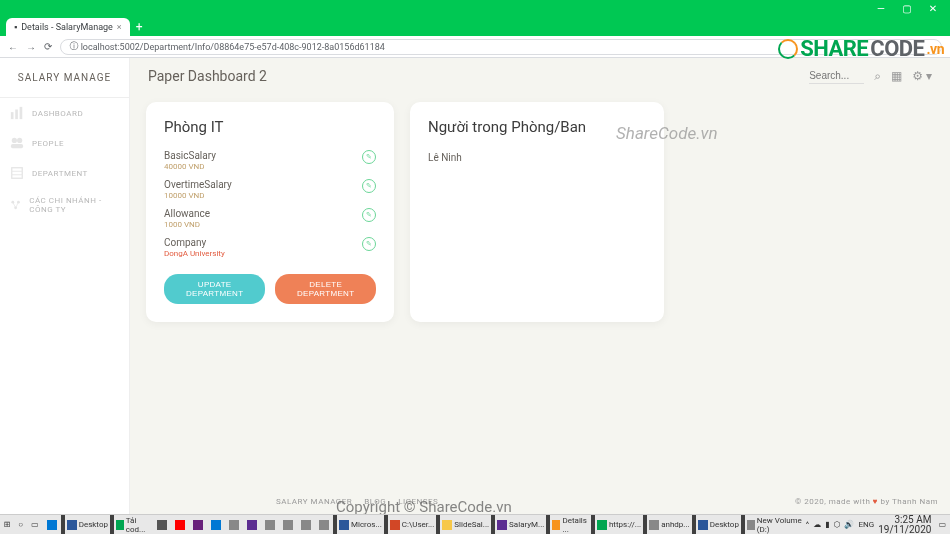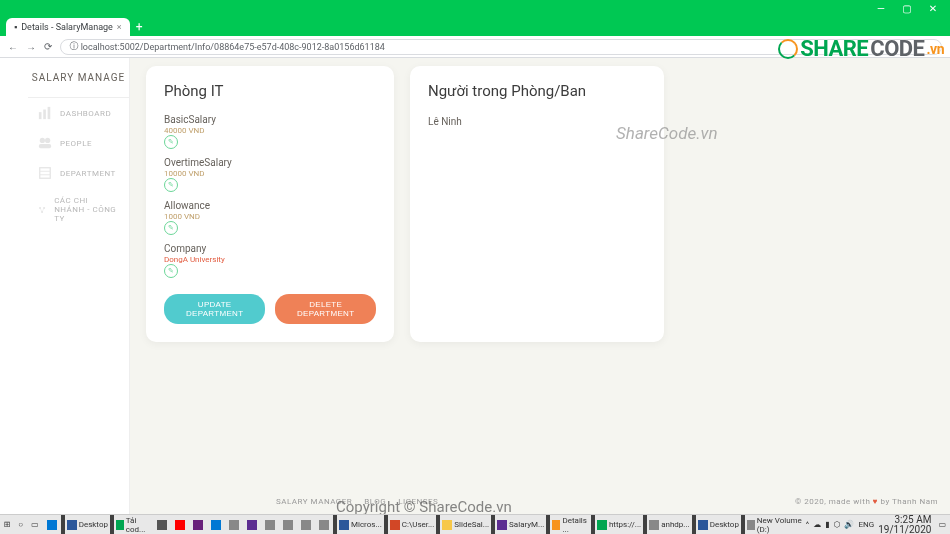--- a/index.html
+++ b/index.html
@@ -18,37 +18,37 @@
 
 
 .sharecode-logo { position: absolute; top: 36px; right: 6px; color: #00a651; font-weight: 700; letter-spacing: -0.5px; font-size: 22px; display: flex; align-items: center; gap: 2px; z-index: 50; text-shadow: 0 0 2px rgba(255,255,255,0.8); }
 .sharecode-logo .icon { display: inline-block; width: 20px; height: 20px; border: 2px solid #00a651; border-radius: 50%; border-top-color: #f7941e; border-right-color: #f7941e; position: relative; }
 .sharecode-logo .txt1 { color: #00a651; }
 .sharecode-logo .txt2 { color: #5f6368; }
 .sharecode-logo .vn { color: #f7941e; font-size: 14px; }
 
 
 .app { display: flex; height: calc(534px - 16px - 20px - 22px - 20px); background: #f5f5f0; }
-.sidebar { width: 130px; background: #fff; border-right: 1px solid #eee; padding-left: 28px; }
+.sidebar { width: 130px; background: #fff; border-right: 1px solid #eee; }
 .sidebar-title { text-align: center; font-size: 10px; letter-spacing: 1px; color: #66615b; padding: 14px 0; border-bottom: 1px solid #eee; }
 .sidebar-item { display: flex; align-items: center; gap: 8px; padding: 8px 10px; font-size: 8px; letter-spacing: 0.5px; color: #b8b8b8; cursor: pointer; }
 .sidebar-item .sicon { width: 14px; height: 14px; opacity: 0.5; }
 .main { flex: 1; position: relative; }
 .header { display: flex; align-items: center; padding: 10px 18px; }
 .header-title { color: #66615b; font-size: 14px; }
 .header-right { margin-left: auto; display: flex; align-items: center; gap: 10px; }
 .search { border: none; border-bottom: 1px solid #ddd; background: transparent; font-size: 10px; color: #888; padding: 2px 0; width: 55px; }
 .hicon { color: #999; font-size: 12px; }
 
 .content { padding: 8px 16px; display: flex; gap: 16px; }
 .card { background: #fff; border-radius: 10px; box-shadow: 0 2px 8px rgba(0,0,0,0.05); padding: 16px 18px 18px 18px; }
 .card-dept { width: 248px; }
 .card-people { width: 254px; }
 .card h3 { font-size: 15px; color: #3c3c3c; font-weight: 400; margin-bottom: 10px; }
-.field { display: flex; align-items: flex-start; justify-content: space-between; padding: 4px 0; flex-direction: column; }
+.field { display: flex; align-items: flex-start; justify-content: space-between; padding: 4px 0; }
 .field-left { display: flex; flex-direction: column; }
 .field-label { font-size: 10px; color: #66615b; }
 .field-value { font-size: 8px; color: #c0a06c; margin-top: 1px; }
 .field-value.org { color: #e25b3f; }
 .field-icon { width: 14px; height: 14px; border: 1px solid #6bd698; border-radius: 50%; display: flex; align-items: center; justify-content: center; font-size: 7px; color: #6bd698; }
 .btns { display: flex; gap: 10px; margin-top: 12px; }
 .btn { border: none; border-radius: 14px; padding: 6px 12px; font-size: 8px; letter-spacing: 0.3px; color: #fff; cursor: pointer; }
 .btn-update { background: #51cbce; }
 .btn-delete { background: #ef8157; }
 
@@ -139,20 +139,29 @@
           <circle cx="4" cy="4" r="2" fill="#ccc"></circle>
           <circle cx="12" cy="4" r="2" fill="#ccc"></circle>
           <circle cx="8" cy="12" r="2" fill="#ccc"></circle>
           <path d="M4 4 L8 12 L12 4" stroke="#ccc" fill="none"></path>
         </svg>
       <span>CÁC CHI NHÁNH - CÔNG TY</span>
     </div>
   </div>
 
   <div class="main">
+    <div class="header">
+      <div class="header-title">Paper Dashboard 2</div>
+      <div class="header-right">
+        <input class="search" placeholder="Search..." style="">
+        <span class="hicon">⌕</span>
+        <span class="hicon">▦</span>
+        <span class="hicon">⚙ ▾</span>
+      </div>
+    </div>
 
     <div class="content">
       <div class="card card-dept">
         <h3>Phòng IT</h3>
         <div class="field">
           <div class="field-left">
             <span class="field-label">BasicSalary</span>
             <span class="field-value">40000 VND</span>
           </div>
           <div class="field-icon">✎</div>

